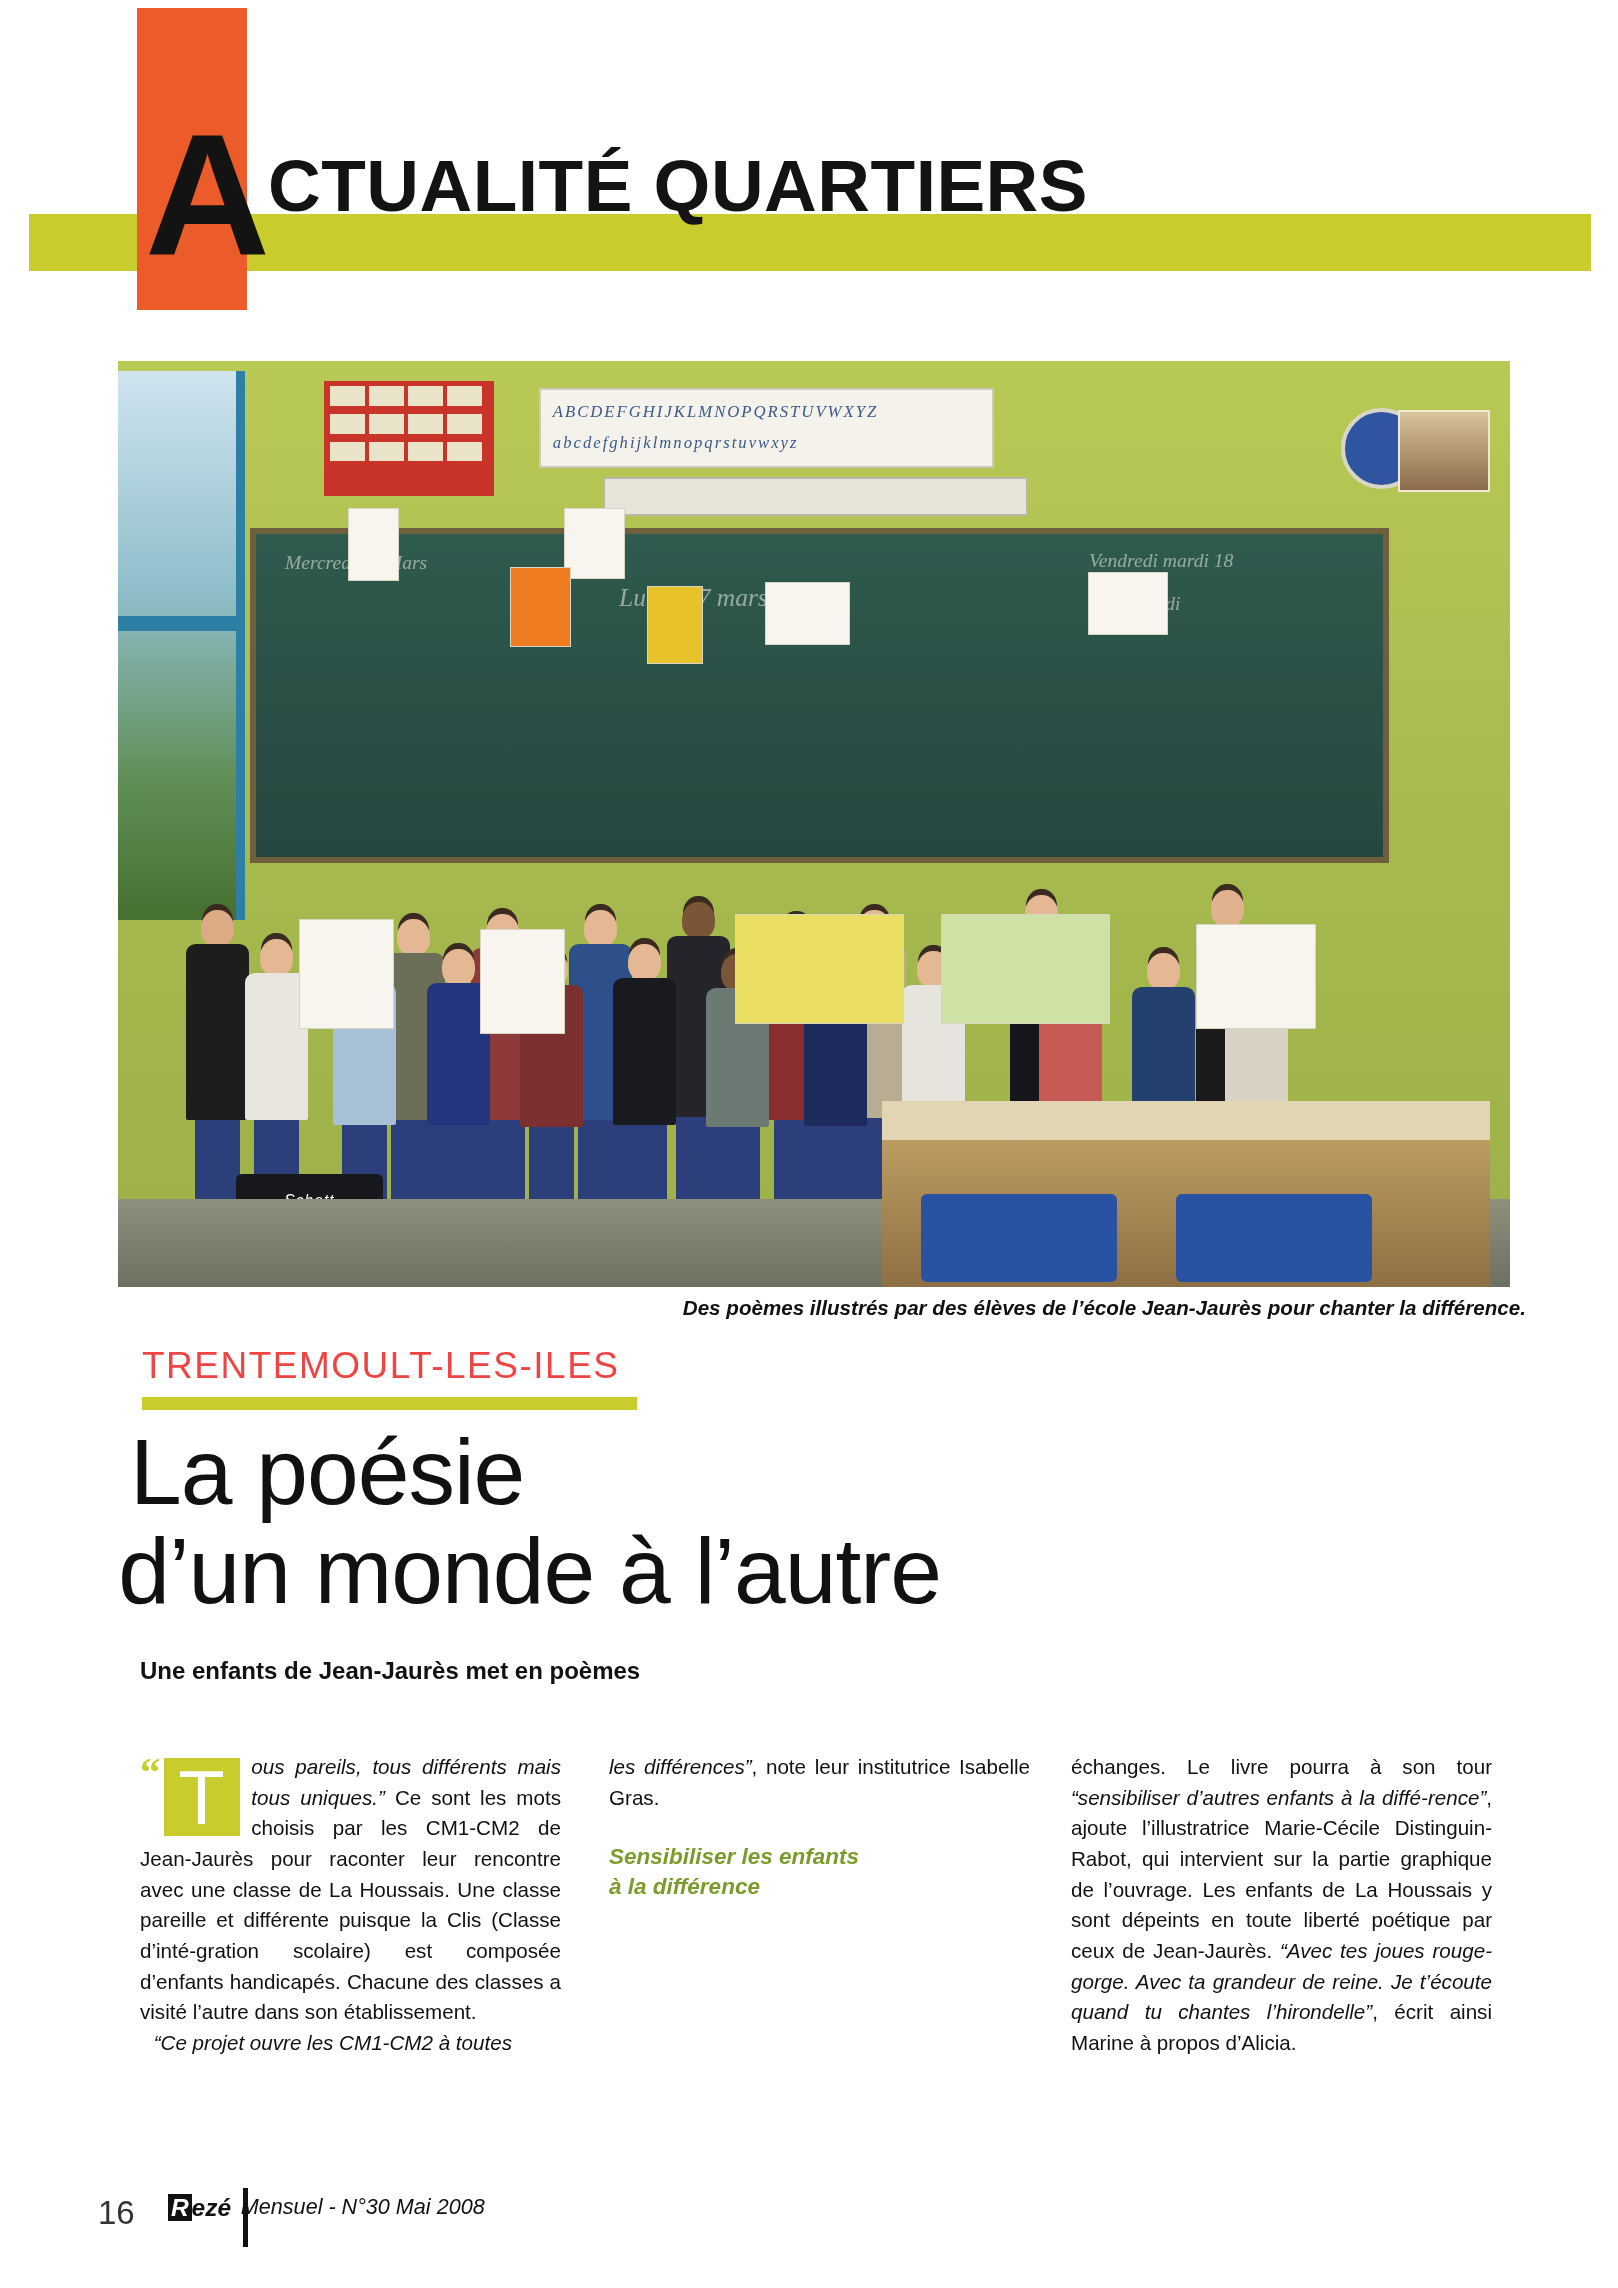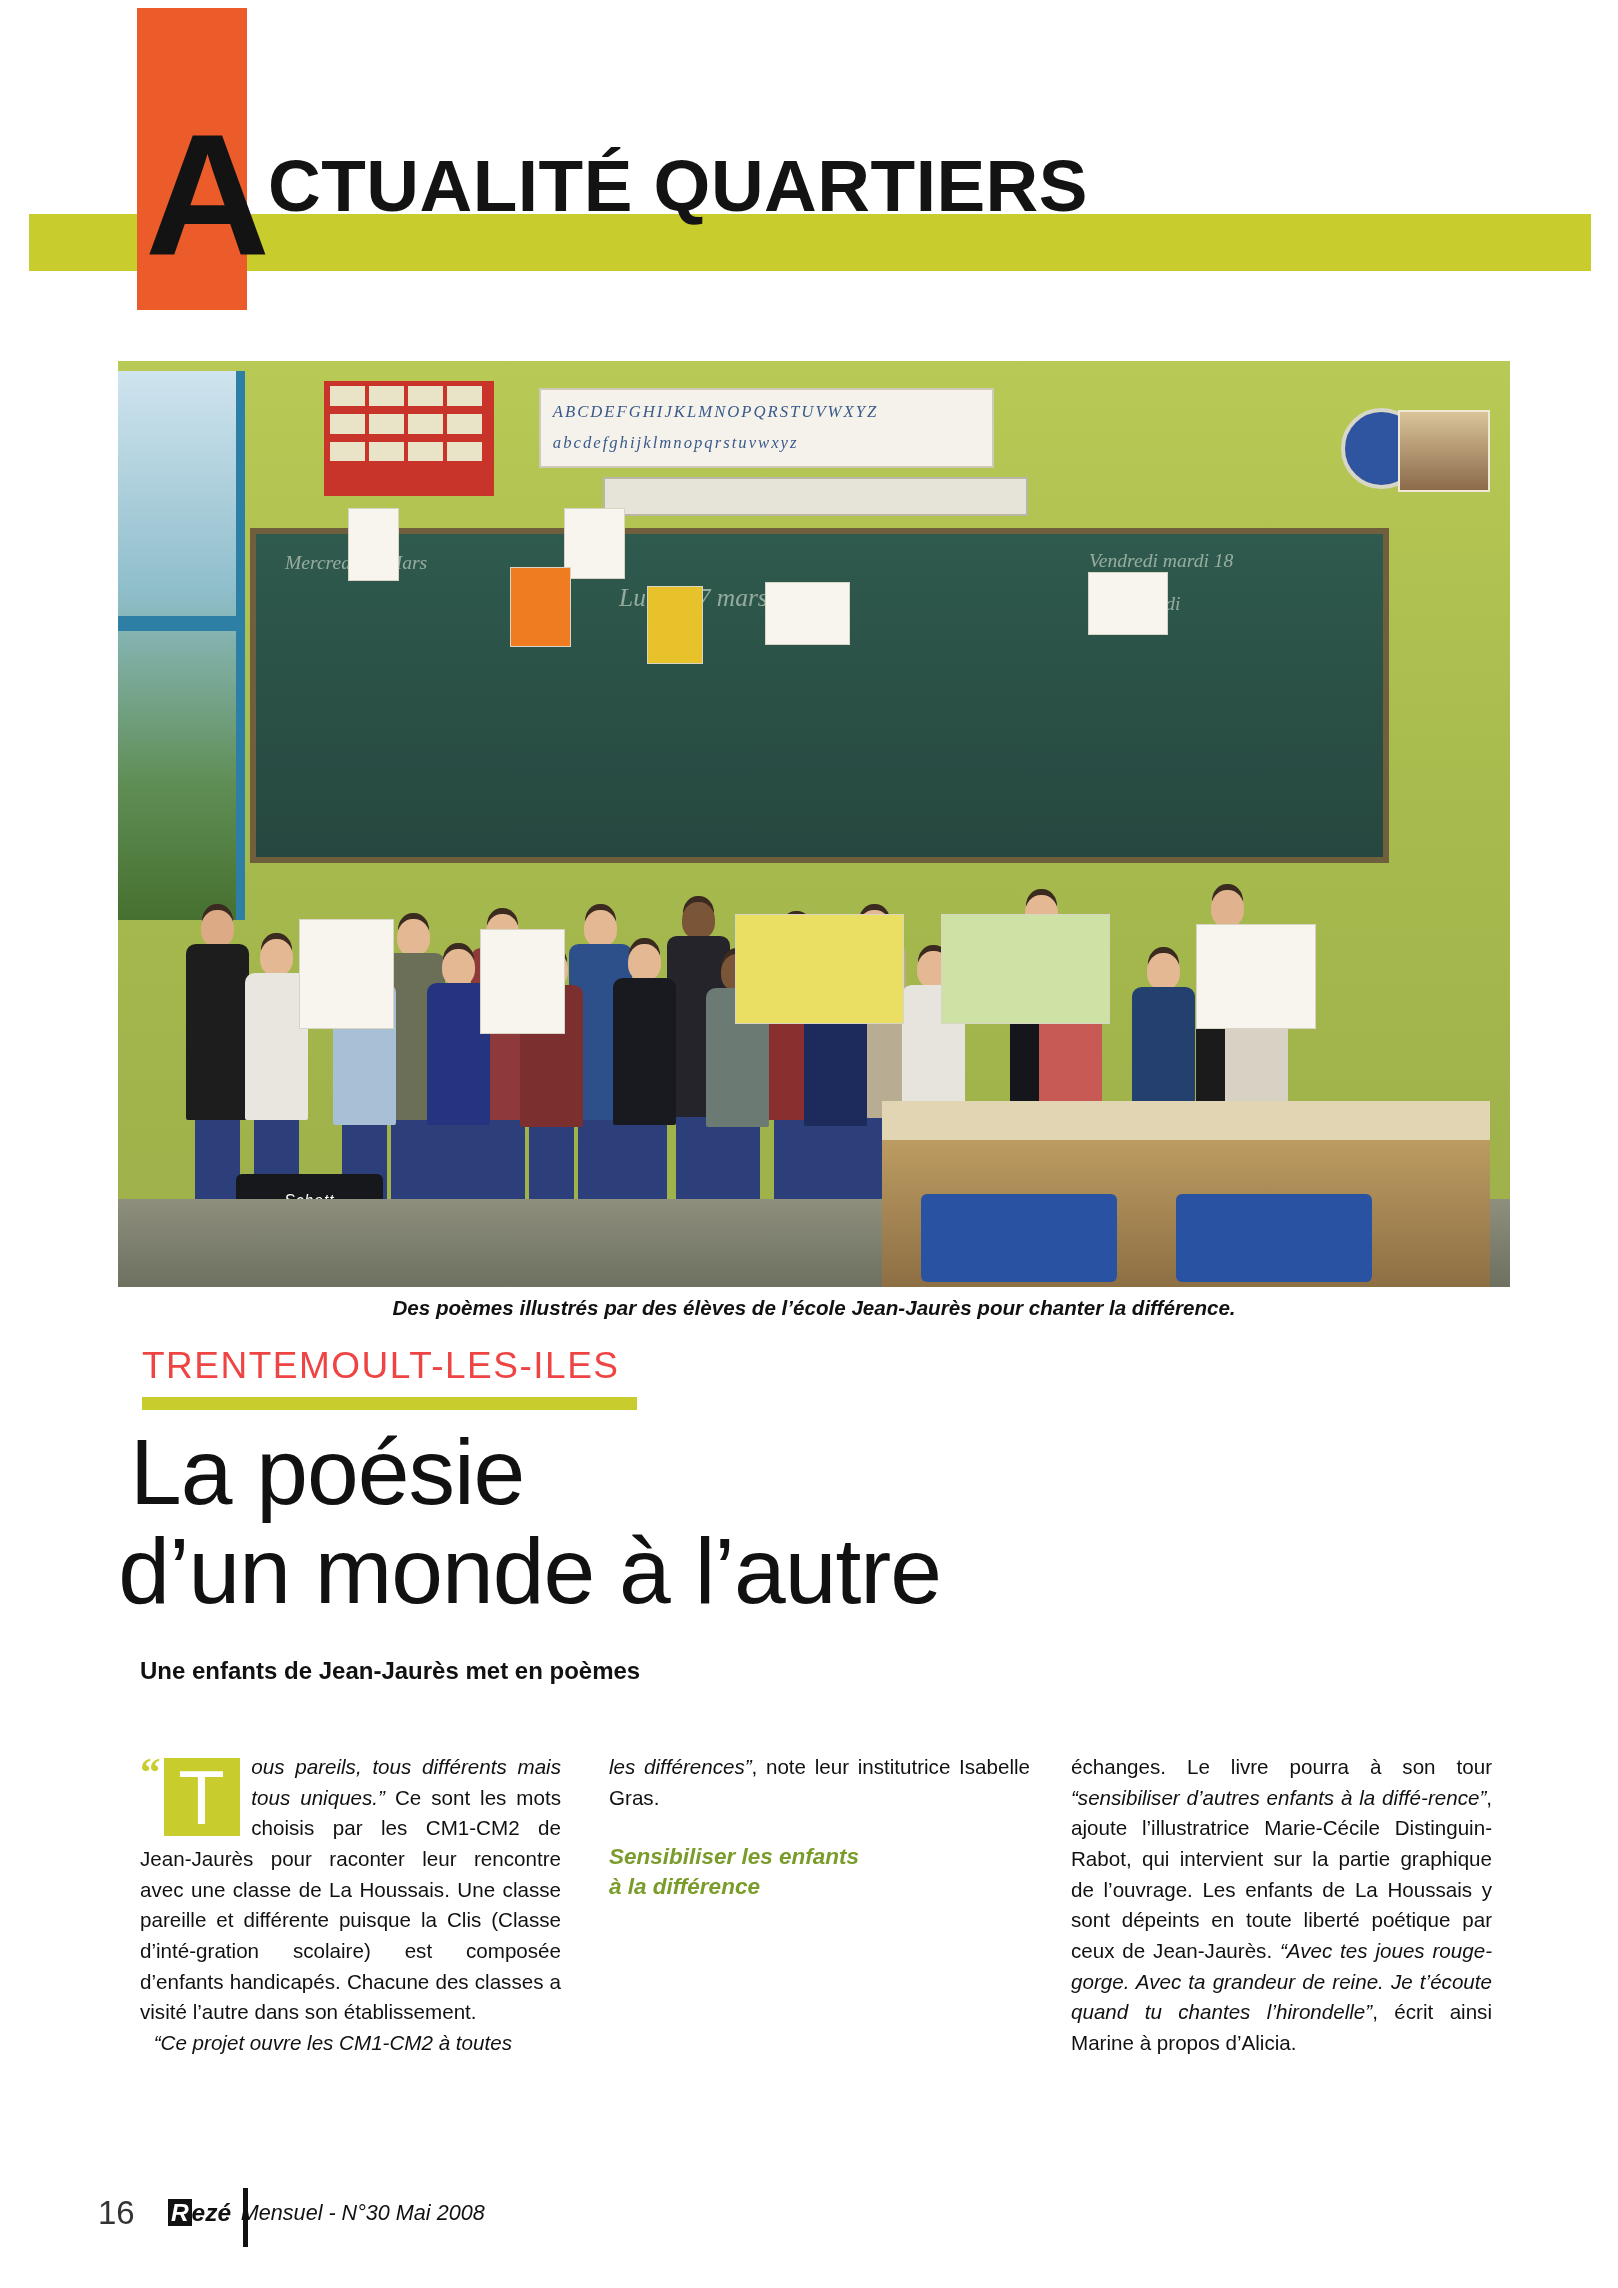--- a/index.html
+++ b/index.html
@@ -246,24 +246,24 @@
   .photo-floor {
     position: absolute;
     left: 0; bottom: 0;
     width: 1392px; height: 88px;
     background: linear-gradient(180deg,#8e8f7d 0%, #6e7060 100%);
   }
 
   
   .photo-caption {
     position: absolute;
-    left: 118px;
+    left: 134px;
     top: 1296px;
     width: 1392px;
-    text-align: center;
+    text-align: right;
     font-size: 20.6px;
     font-style: italic;
     font-weight: bold;
     color: #111;
   }
 
   
   .kicker {
     position: absolute;
     left: 142px;
@@ -363,21 +363,21 @@
     font-style: italic;
   }
   em.q { font-style: italic; }
 
   
   .footer {
     position: absolute;
     left: 98px;
     top: 2194px;
     display: flex;
-    align-items: center;
+    align-items: flex-start;
     gap: 9.8px;
   }
   .footer .pg {
     font-size: 33px;
     color: #333;
   }
   .footer .bar {
     position: absolute;
     left: 145px;
     top: -5.9px;

